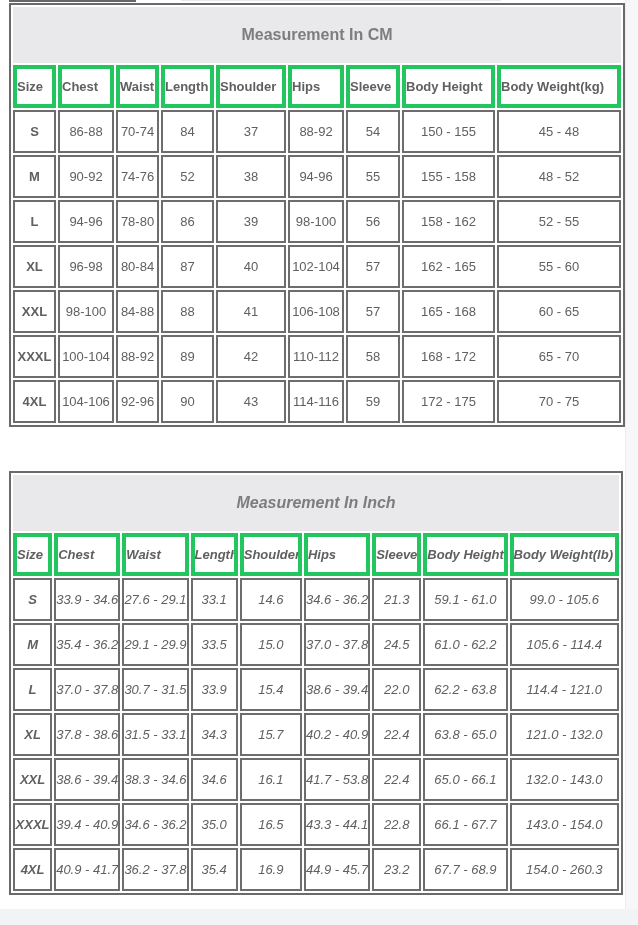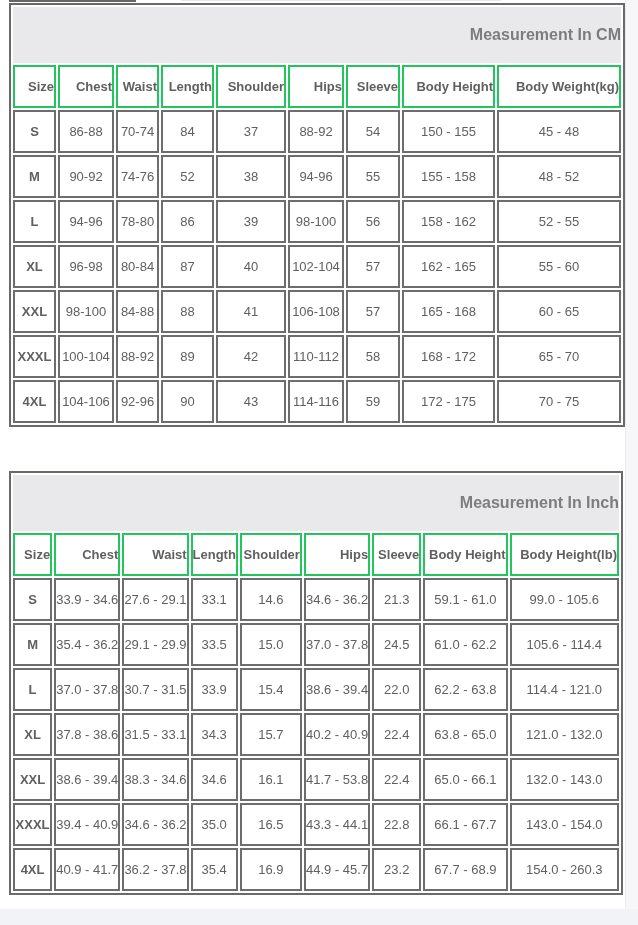--- a/index.html
+++ b/index.html
@@ -10,33 +10,33 @@
   .right-strip { position:absolute; right:0; top:0; width:12px; height:925px; background:#f7f7f9; border-left:1px solid #ececec; }
   .top-line { position:absolute; left:9px; top:0; width:127px; height:2px; background:#666; }
   .top-line2 { position:absolute; left:181px; top:0; width:320px; height:1px; background:#e8e8e8; }
   .bottom-strip { position:absolute; left:0; top:909px; width:638px; height:16px; background:#f2f3f7; }
   .size-table {
     position:absolute; left:9px; border:2px solid #6a6a6a; background:#fff;
     border-collapse:separate; border-spacing:2px; table-layout:fixed;
   }
   .size-table .title {
     background:#e9e8eb; font-weight:bold; font-size:16px; color:#7d7d7d;
-    text-align:right; border:none;
+    text-align:center; border:none;
   }
   .size-table td {
     border:2px solid #6d6d6d; text-align:center; font-size:13px; color:#606060;
     padding:0; white-space:nowrap; overflow:hidden;
   }
   .size-table th {
-    border:2px solid #22c55e; text-align:right; font-size:13px; color:#606060;
+    border:4px solid #22c55e; text-align:left; font-size:13px; color:#606060;
     font-weight:bold; padding:0; white-space:nowrap; overflow:hidden;
   }
   .size-table td.size { font-weight:bold; }
   #cm { top:3px; width:614px; }
-  #inch { top:471px; width:614px; }
+  #inch { top:471px; width:614px;font-style:italic; }
 </style>
 </head>
 <body>
 
 <div class="top-line"></div>
 <div class="top-line2"></div>
 <div class="right-strip"></div>
 <div class="bottom-strip"></div>
 
 <table class="size-table" id="cm">
@@ -164,21 +164,21 @@
   </tr>
   <tr style="height:43px">
     <th>Size</th>
     <th>Chest</th>
     <th>Waist</th>
     <th>Length</th>
     <th>Shoulder</th>
     <th>Hips</th>
     <th>Sleeve</th>
     <th>Body Height</th>
-    <th>Body Height(lb)</th>
+    <th>Body Weight(lb)</th>
   </tr>
   <tr style="height:43px">
     <td class="size">S</td>
     <td>33.9 - 34.6</td>
     <td>27.6 - 29.1</td>
     <td>33.1</td>
     <td>14.6</td>
     <td>34.6 - 36.2</td>
     <td>21.3</td>
     <td>59.1 - 61.0</td>

